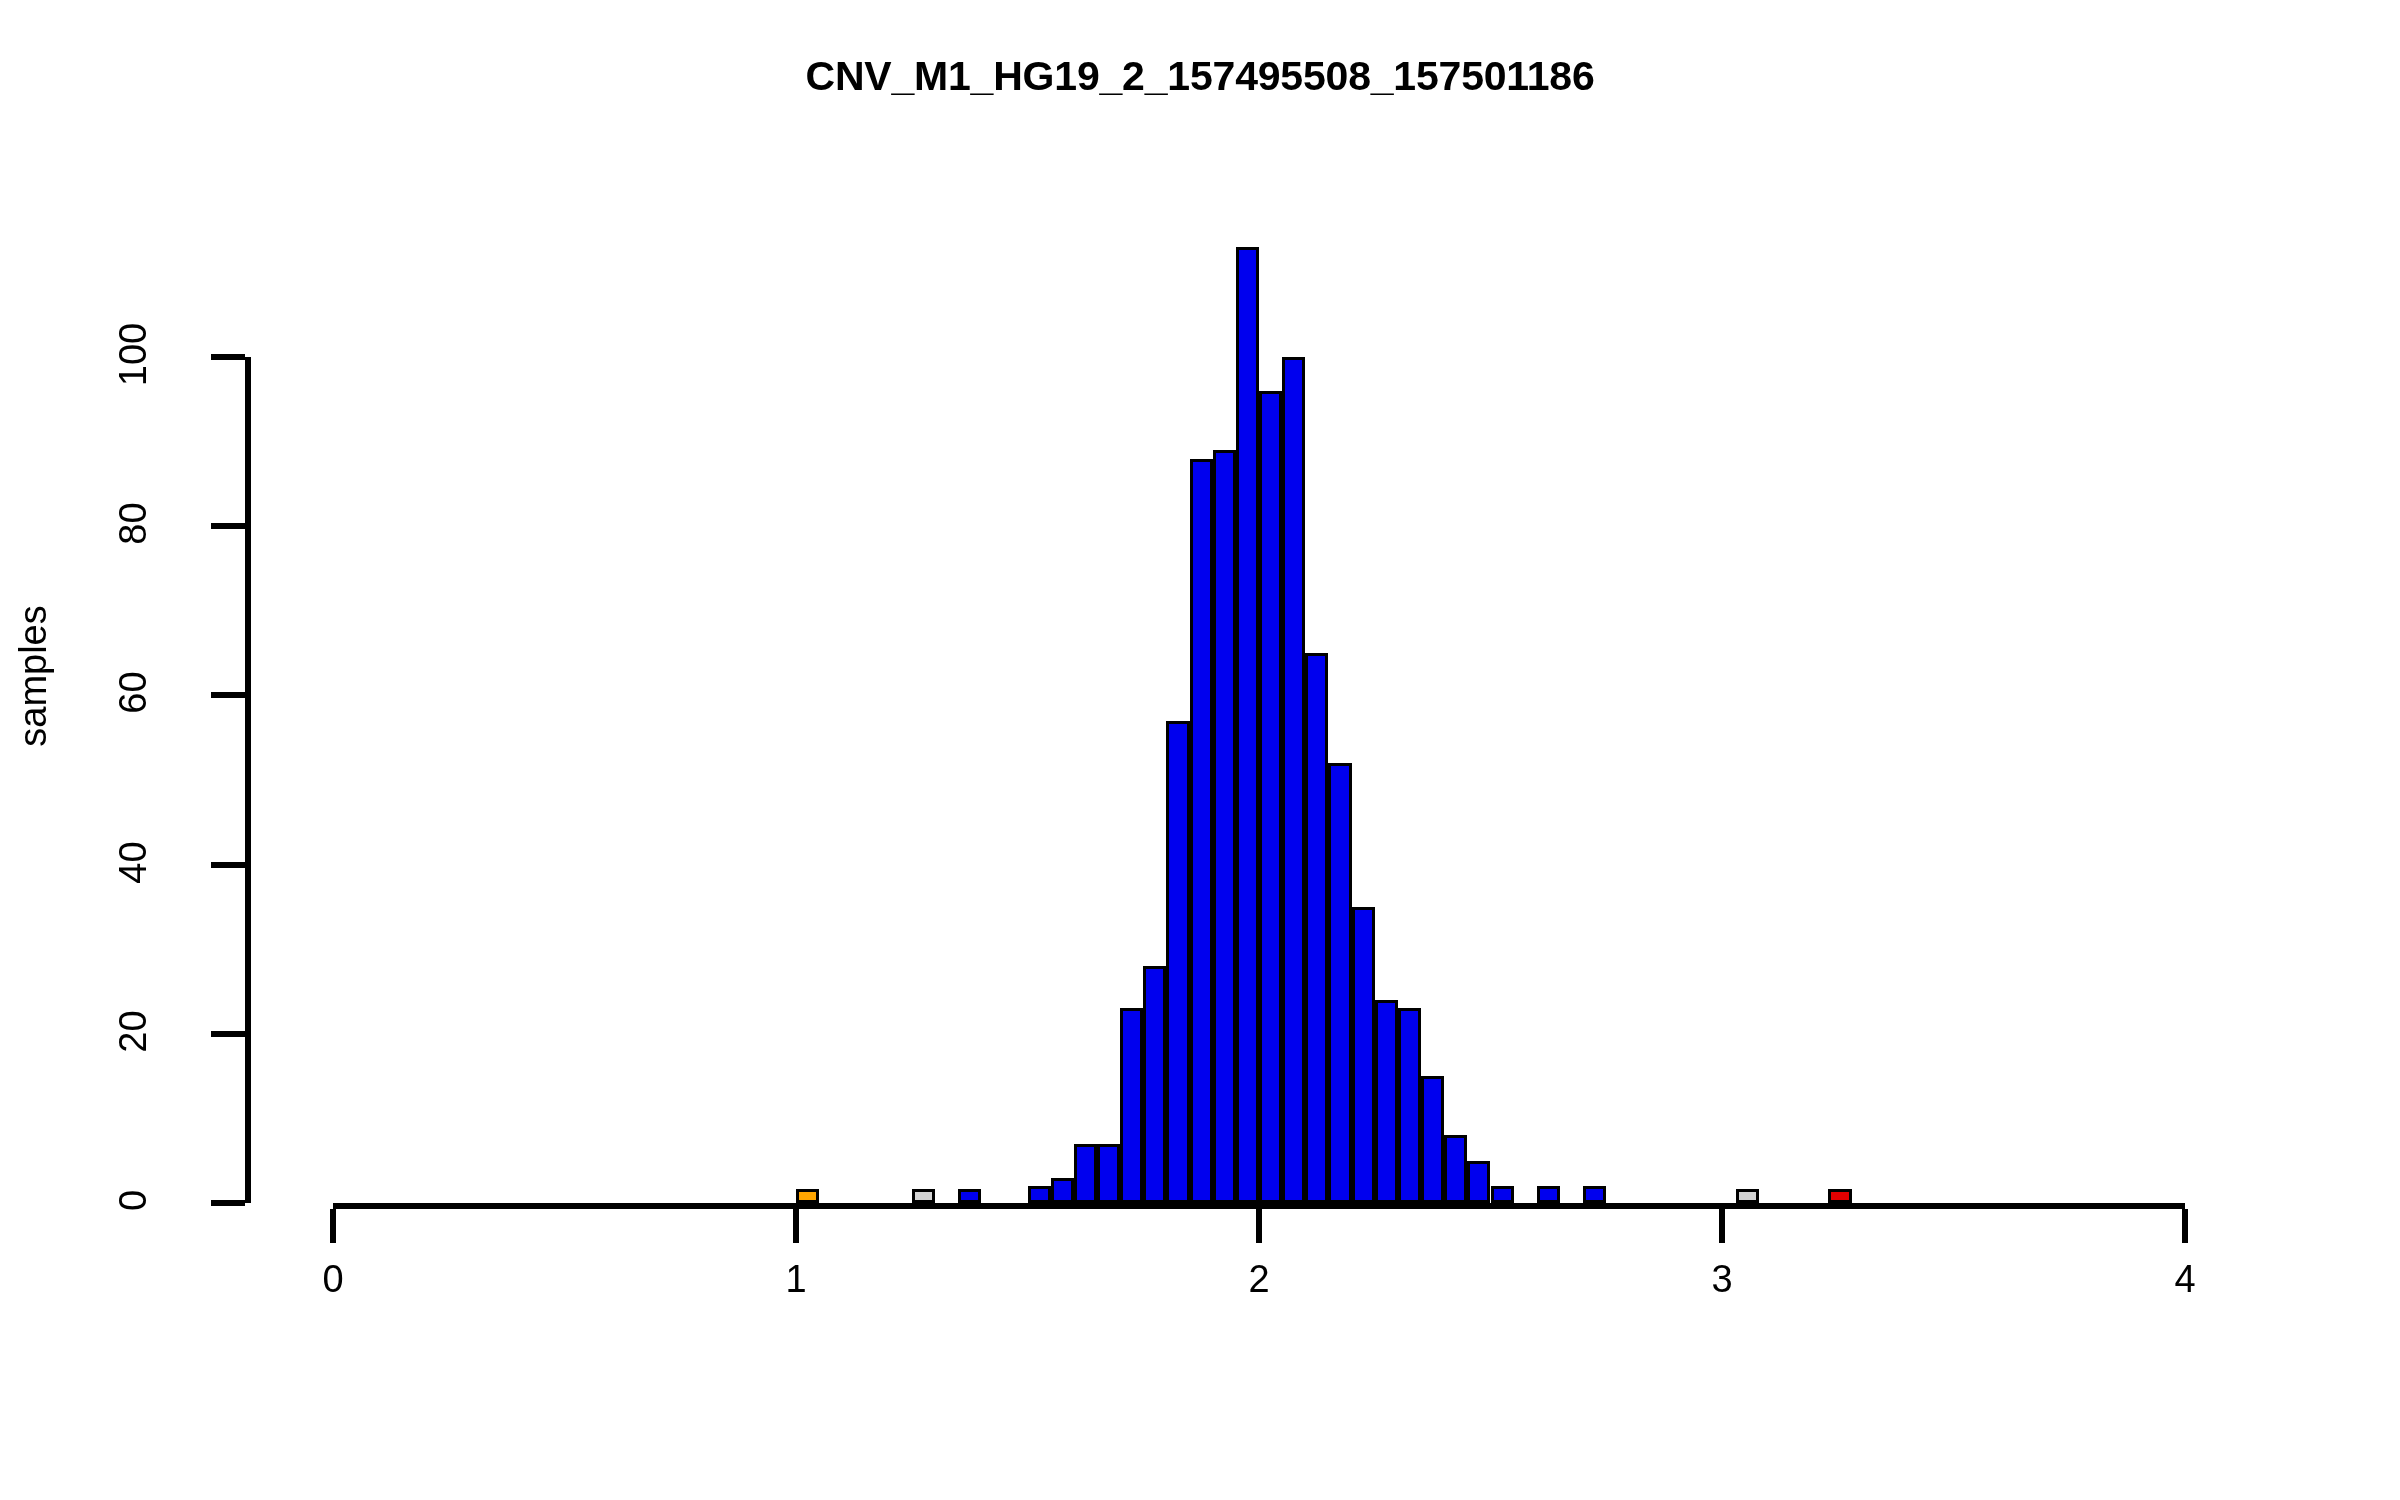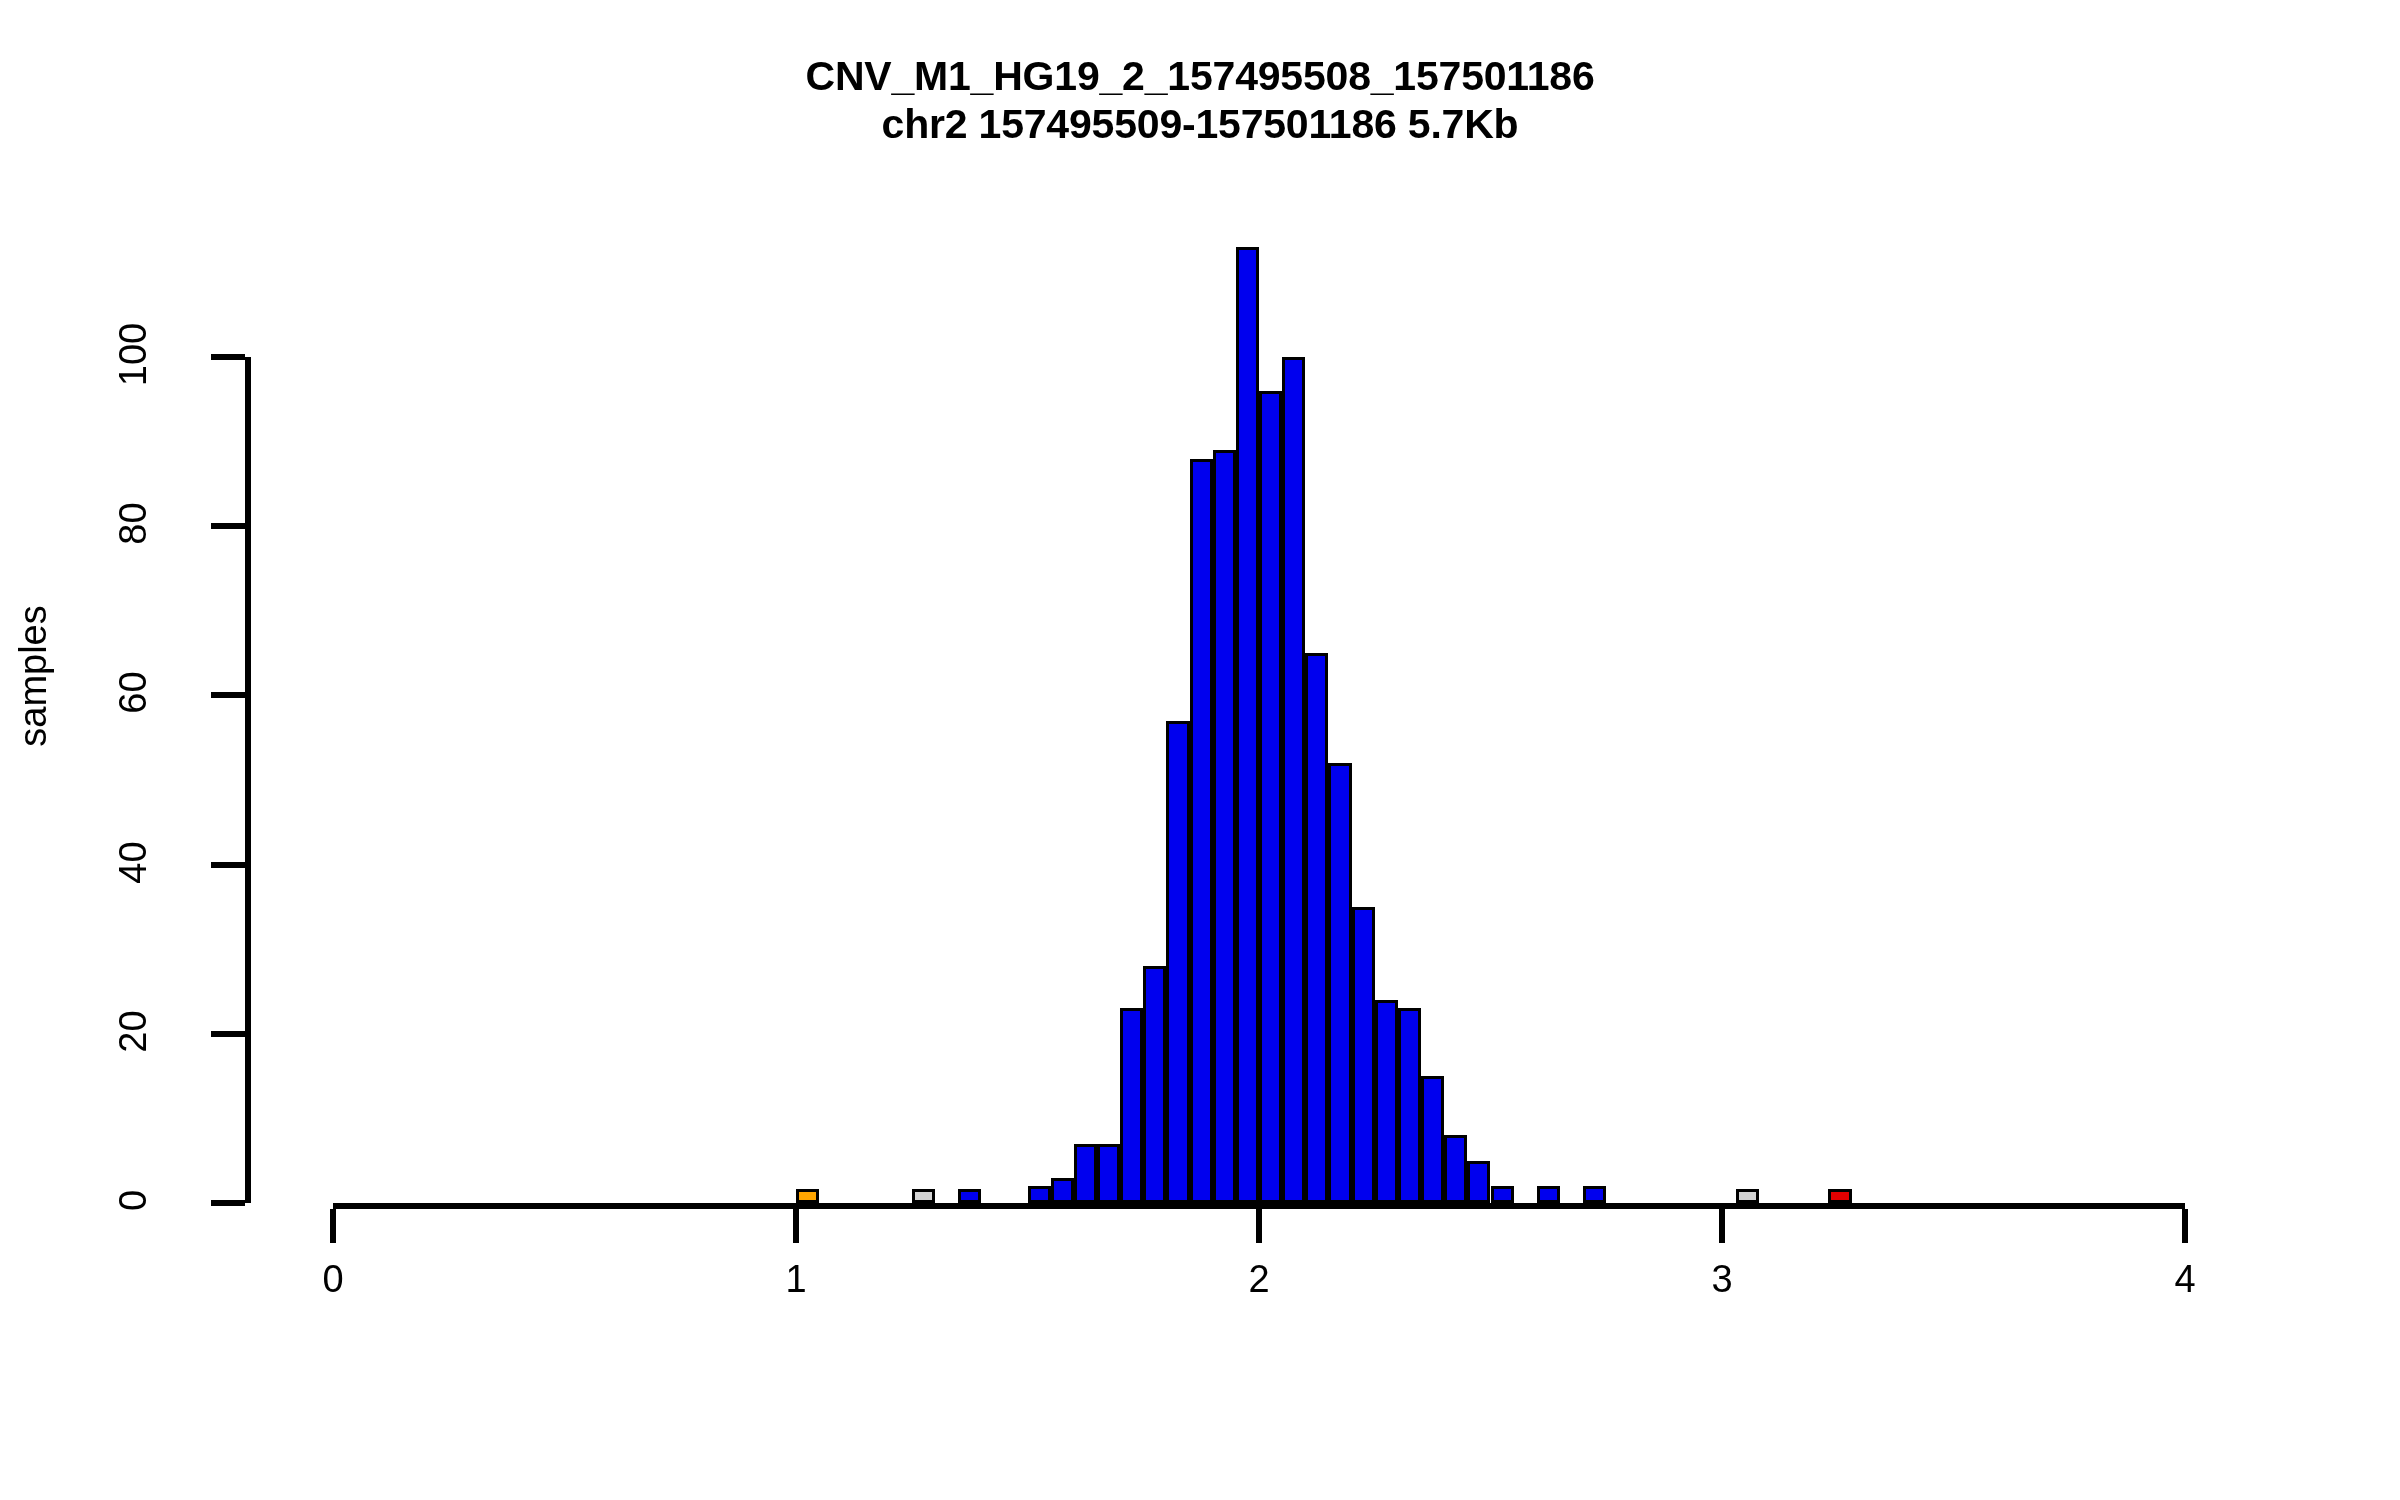--- a/index.html
+++ b/index.html
@@ -102,21 +102,20 @@
     border: 3px solid #000000;
   }
 </style>
 </head>
 <body>
 
 <div id="root">
 
   <div class="title-block">
     <span class="title-line">CNV_M1_HG19_2_157495508_157501186</span>
-    <span class="title-line">chr2 157495509-157501186 5.7Kb</span>
   </div>
 
   <div id="plot">
       <div class="bar" style="left: 796px; width: 23.15px; top: 1189px; height: 14px; background: rgb(255, 165, 0);"></div>
       <div class="bar" style="left: 911.75px; width: 23.15px; top: 1189px; height: 14px; background: rgb(211, 211, 211);"></div>
       <div class="bar" style="left: 958.05px; width: 23.15px; top: 1189px; height: 14px; background: rgb(0, 0, 238);"></div>
       <div class="bar" style="left: 1027.5px; width: 23.15px; top: 1186.08px; height: 16.92px; background: rgb(0, 0, 238);"></div>
       <div class="bar" style="left: 1050.65px; width: 23.15px; top: 1177.62px; height: 25.38px; background: rgb(0, 0, 238);"></div>
       <div class="bar" style="left: 1073.8px; width: 23.15px; top: 1143.78px; height: 59.22px; background: rgb(0, 0, 238);"></div>
       <div class="bar" style="left: 1096.95px; width: 23.15px; top: 1143.78px; height: 59.22px; background: rgb(0, 0, 238);"></div>

